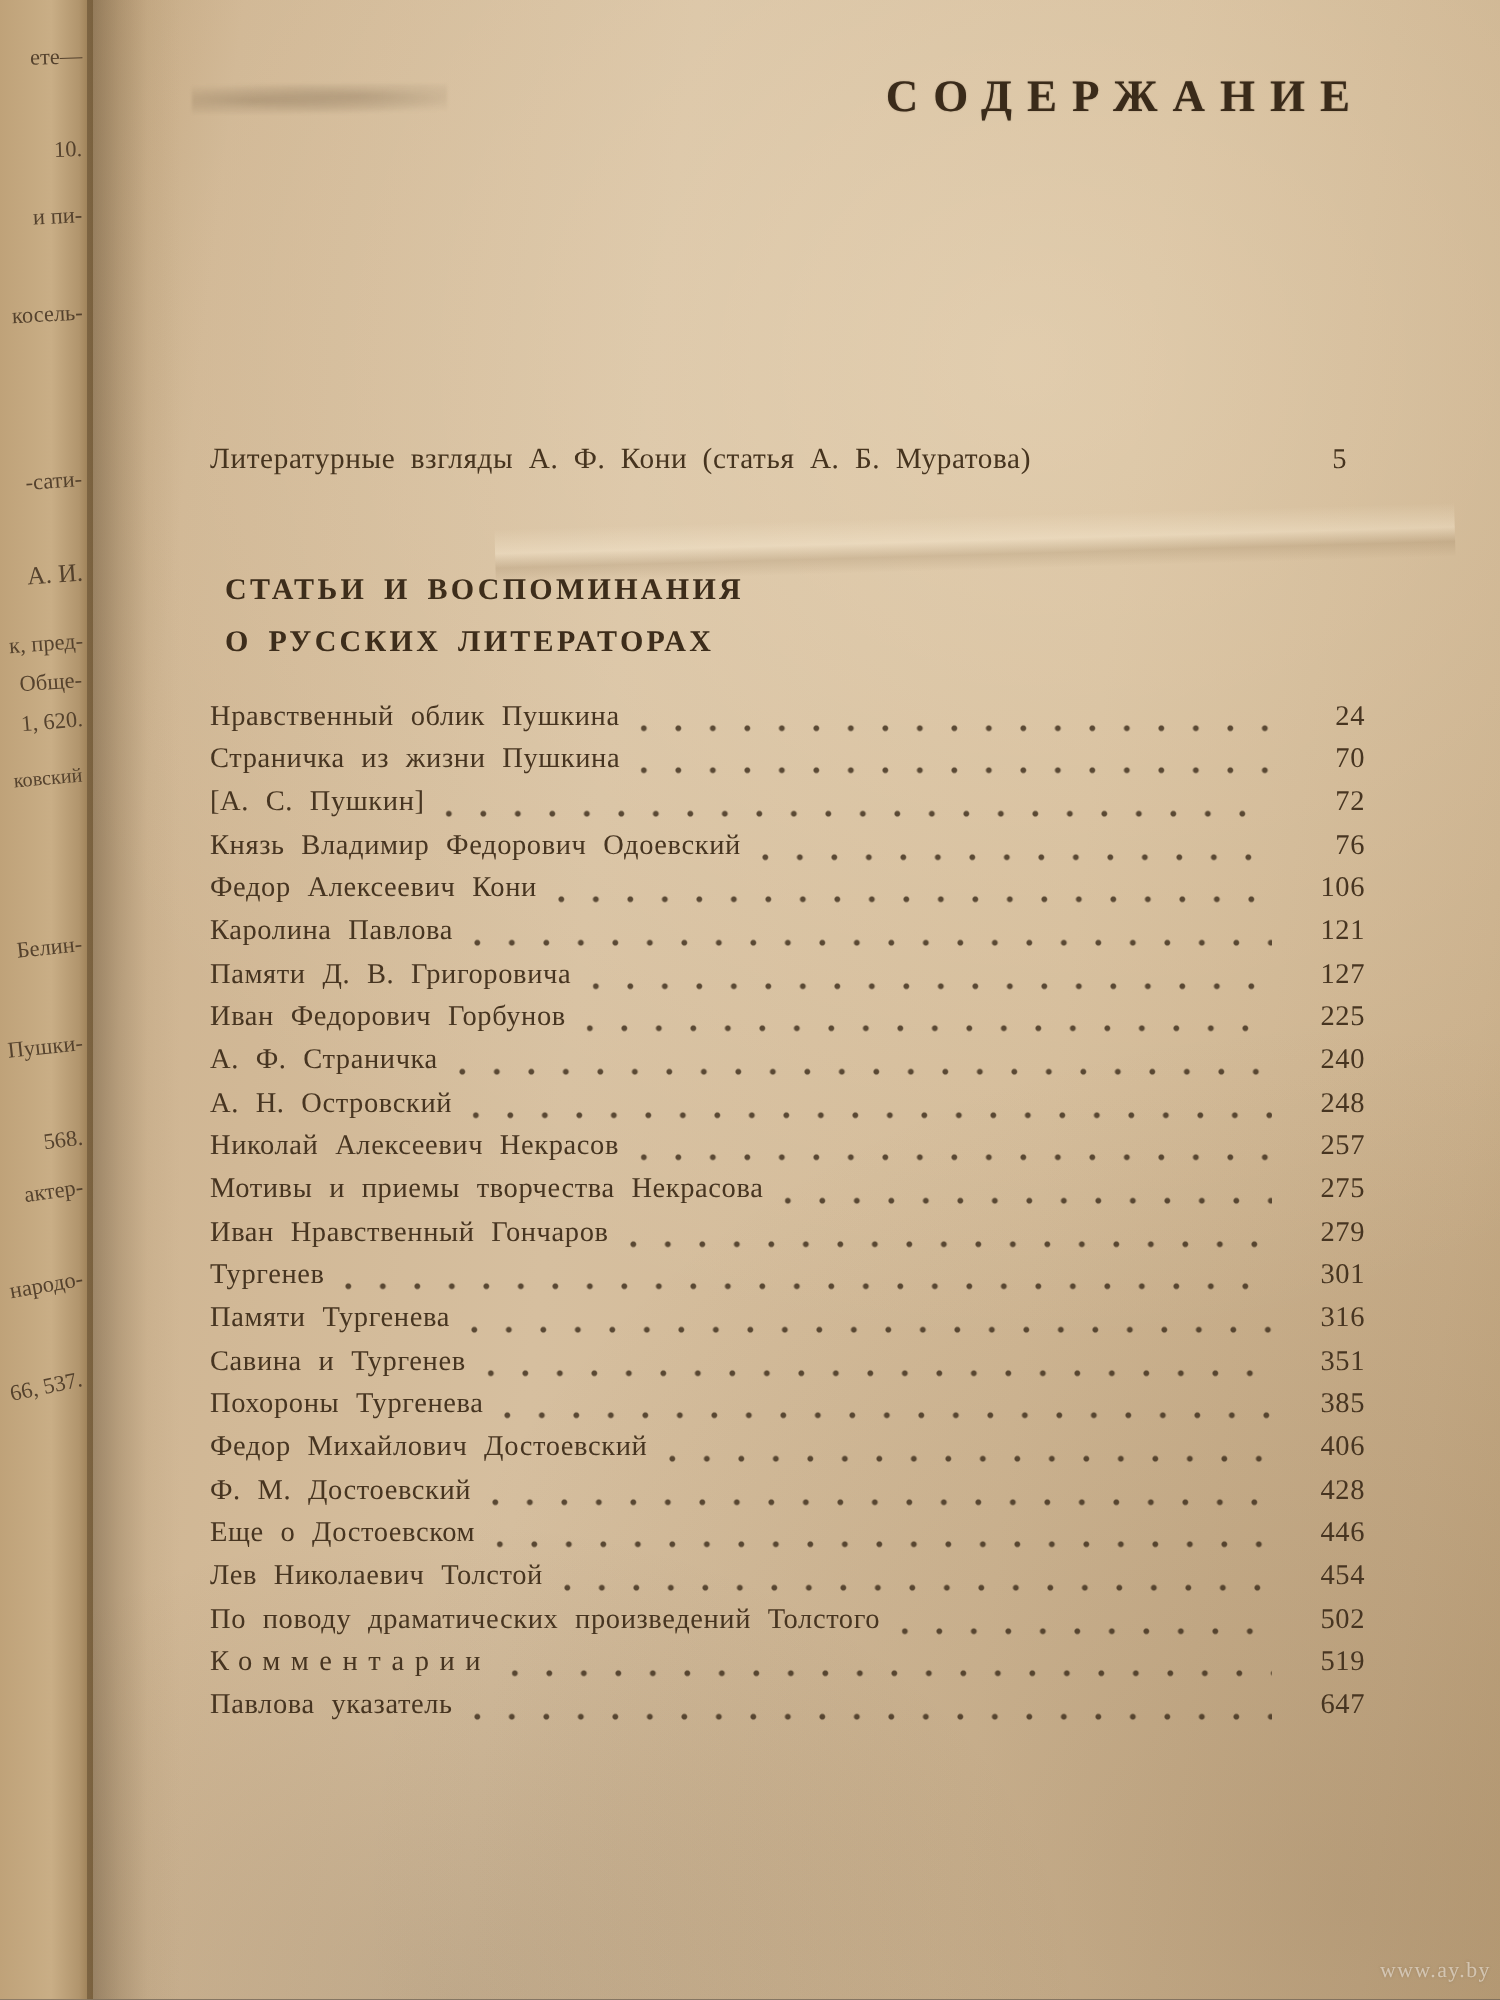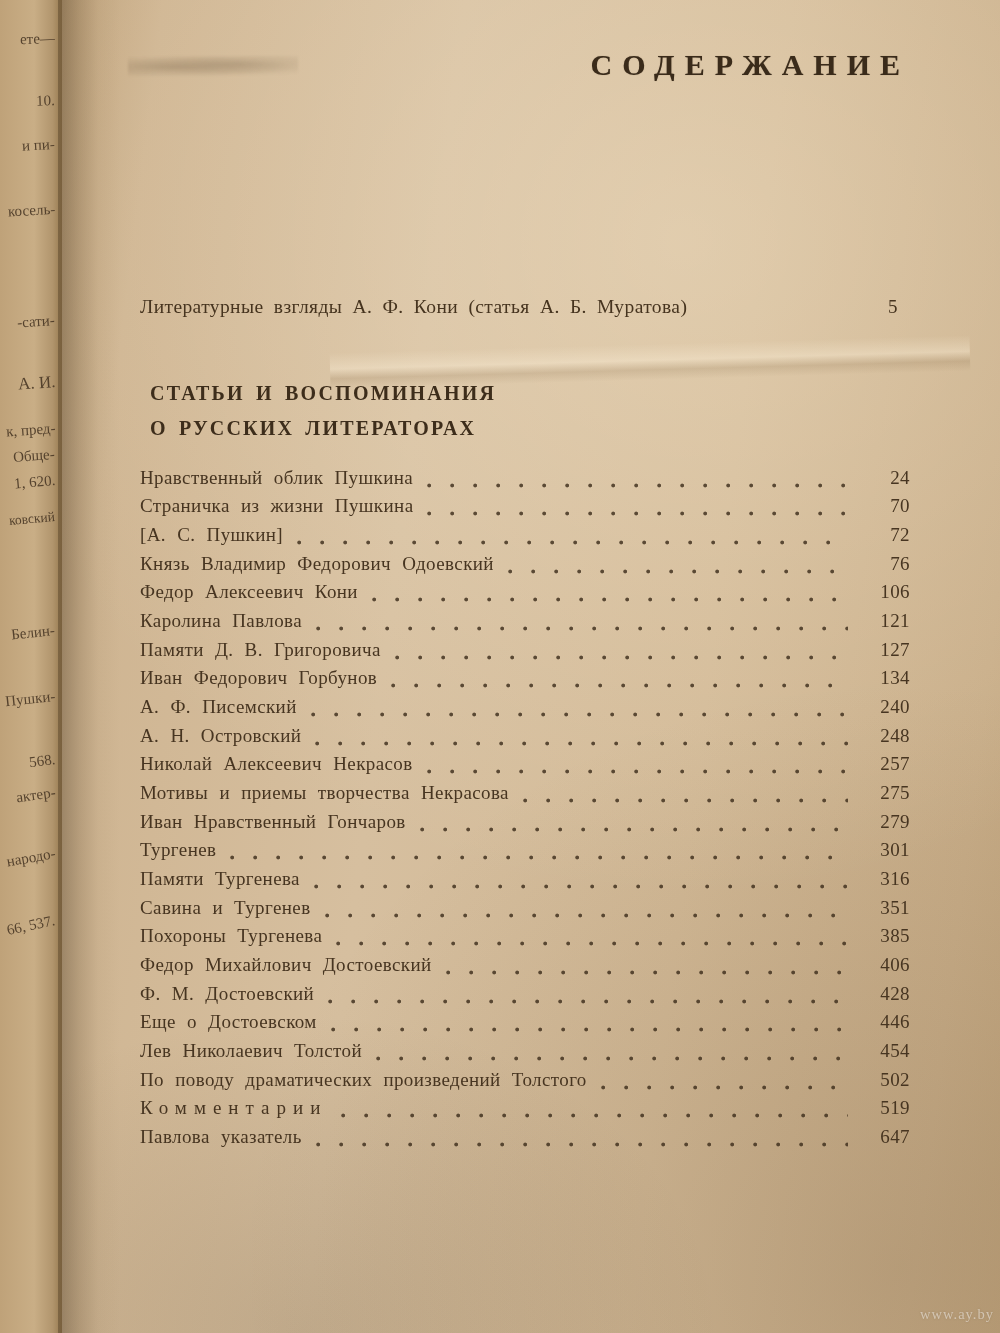--- a/index.html
+++ b/index.html
@@ -165,24 +165,24 @@
           <span class="p">121</span>
         </div>
       <div class="row">
           <span class="t">Памяти Д. В. Григоровича</span>
           <span class="leader"></span>
           <span class="p">127</span>
         </div>
       <div class="row">
           <span class="t">Иван Федорович Горбунов</span>
           <span class="leader"></span>
-          <span class="p">134</span>
-        </div>
-      <div class="row">
-          <span class="t">А. Ф. Писемский</span>
+          <span class="p">225</span>
+        </div>
+      <div class="row">
+          <span class="t">А. Ф. Страничка</span>
           <span class="leader"></span>
           <span class="p">240</span>
         </div>
       <div class="row">
           <span class="t">А. Н. Островский</span>
           <span class="leader"></span>
           <span class="p">248</span>
         </div>
       <div class="row">
           <span class="t">Николай Алексеевич Некрасов</span>

